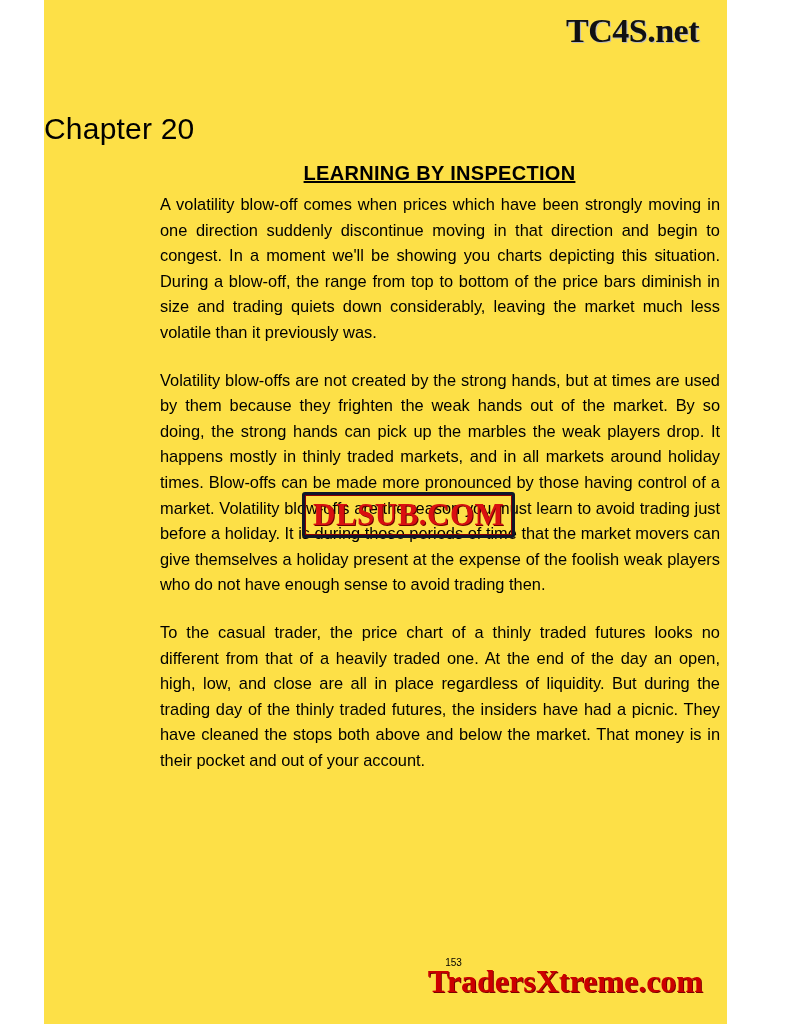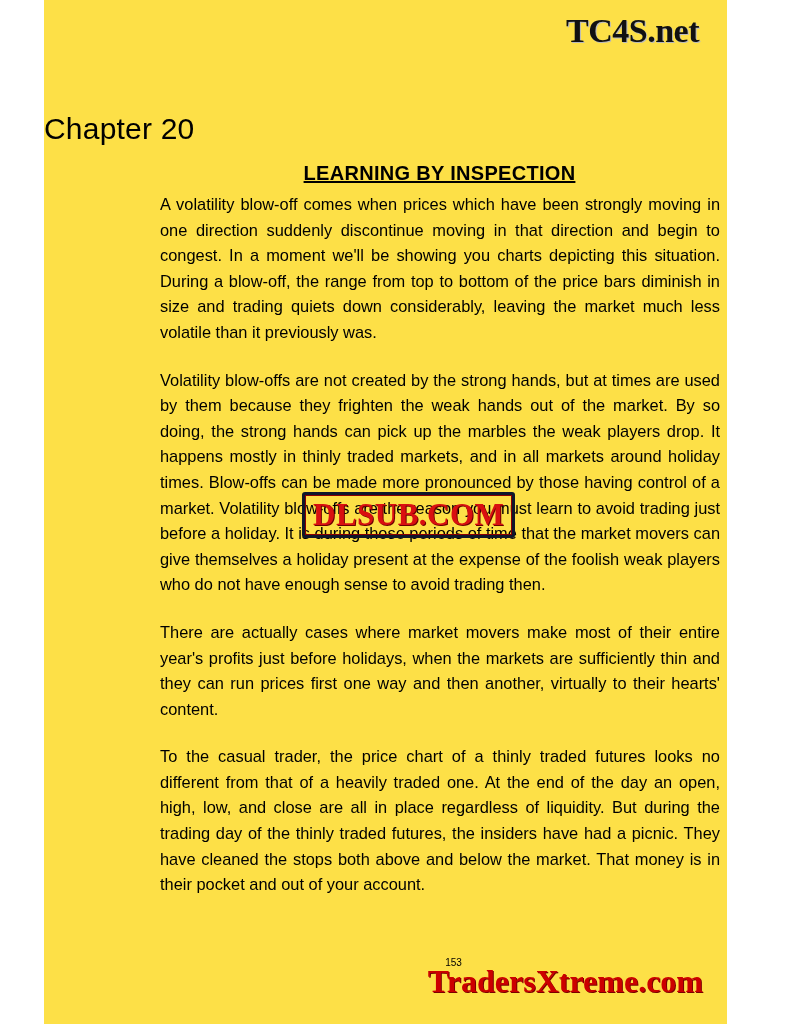--- a/index.html
+++ b/index.html
@@ -131,21 +131,20 @@
 <div class="page">
 
   <div class="site-mark">TC4S.net</div>
 
   <h1 class="chapter-title">Chapter 20</h1>
   <h2 class="section-title">LEARNING BY INSPECTION</h2>
 
   <div class="body-col">
     <p class="para">A volatility blow-off comes when prices which have been strongly moving in one direction suddenly discontinue moving in that direction and begin to congest. In a moment we'll be showing you charts depicting this situation.  During a blow-off, the range from top to bottom of the price bars diminish in size and trading quiets down considerably, leaving the market much less volatile than it previously was.</p>
     <p class="para">Volatility blow-offs are not created by the strong hands, but at times are used by them because they frighten the weak hands out of the market.   By so doing, the strong hands can pick up the marbles the weak players drop.  It happens mostly in thinly traded markets, and in all markets around holiday times.  Blow-offs can be made more pronounced by those having control of a market. Volatility blow-offs are the reason you must learn to avoid trading just before a holiday.   It is during those periods of time that the market movers can give themselves a holiday present at the expense of the foolish weak players who do not have enough sense to avoid trading then.</p>
-    <p class="para">There are actually cases where market movers make most of their entire year's profits just before holidays, when the markets are sufficiently thin and they can run prices first one way and then another, virtually to their hearts' content.</p>
     <p class="para last">To the casual trader, the price chart of a thinly traded futures looks no different from that of a heavily traded one.  At the end of the day an open, high, low, and close are all in place regardless of liquidity.  But during the trading day of the thinly traded futures, the insiders have had a picnic.  They have cleaned the stops both above and below the market.  That money is in their pocket and out of your account.</p>
   </div>
 
   <div class="watermark">DLSUB.COM</div>
 
   <div class="page-number">153</div>
 
   <div class="footer-mark">TradersXtreme.com</div>
 
 </div>

